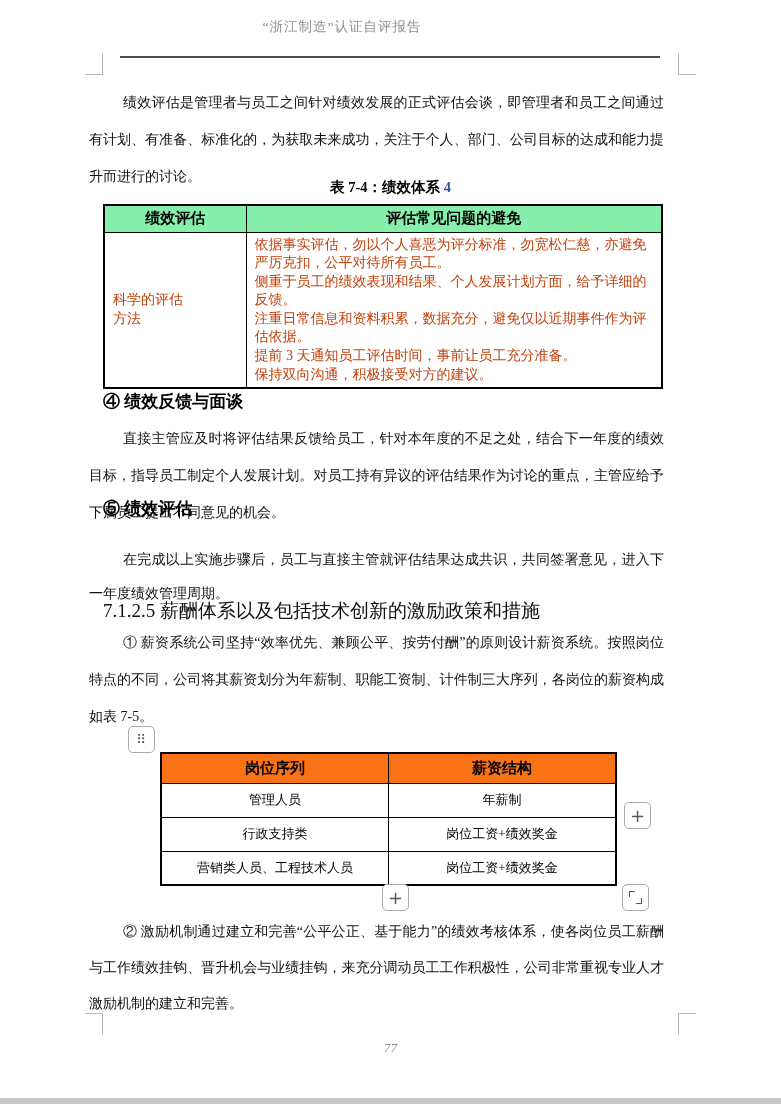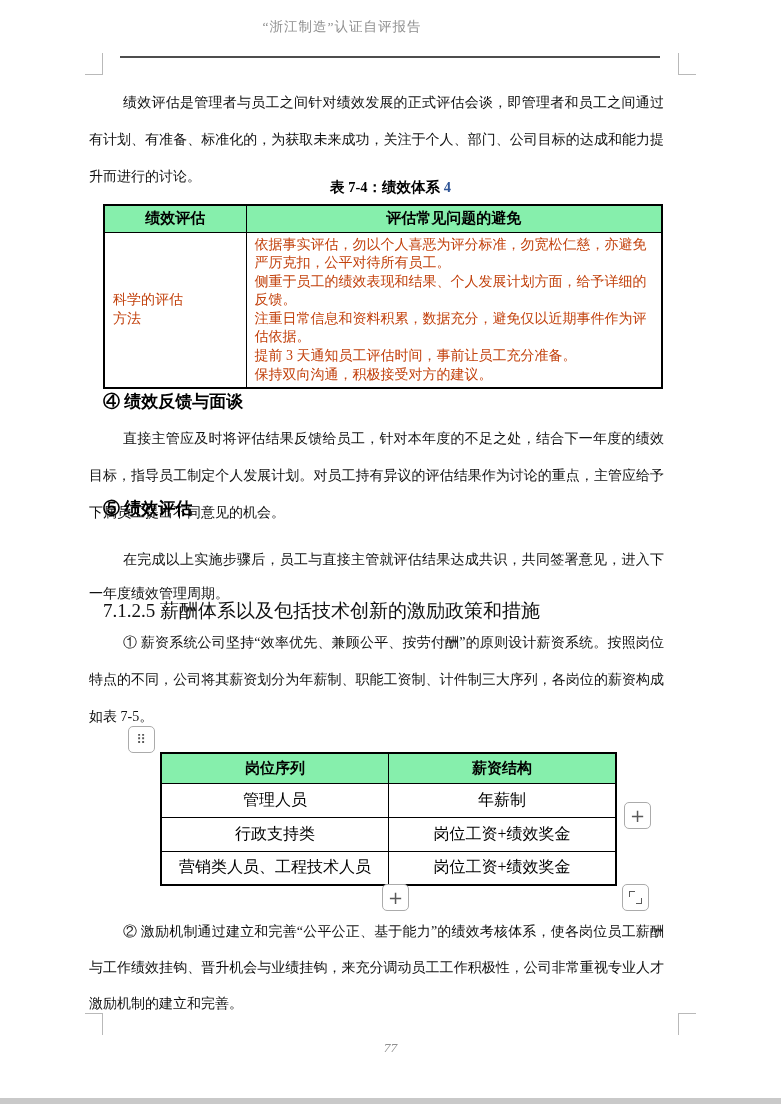--- a/index.html
+++ b/index.html
@@ -38,22 +38,22 @@
   table.t1 th { background:#86efac; font-weight:bold; font-size:15px; color:#000;
                 height:27px; text-align:center; }
   table.t1 td { font-size:14px; line-height:18.6px; vertical-align:middle;
                 padding:3px 8px; color:#c2410c; }
   .t1-label { white-space:pre-line; font-size:14.5px; line-height:22px; }
 
   
   table.t2 { position:absolute; left:160px; top:752px; width:457px;
              border-collapse:collapse; table-layout:fixed; border:2px solid #000; }
   table.t2 th, table.t2 td { border:1px solid #000; text-align:center; color:#000; }
-  table.t2 th { background:#86efac; font-weight:bold; font-size:15px; height:30px; }
-  table.t2 td { font-size:16px; height:34px; }
+  table.t2 th { background:#f97316; font-weight:bold; font-size:15px; height:30px; }
+  table.t2 td { font-size:13px; height:34px; }
 
   
   .tbtn { position:absolute; width:27px; height:27px; background:#fff;
           border:1px solid #ababab; border-radius:5px; color:#595959;
           display:flex; align-items:center; justify-content:center;
           font-family:"DejaVu Sans",sans-serif; cursor:pointer; }
   .btn-move   { left:128px; top:726px; font-size:13px; letter-spacing:1px; }
   .btn-addcol { left:624px; top:802px; font-size:18px; font-weight:400; }
   .btn-addrow { left:382px; top:884px; font-size:18px; font-weight:400; }
   .btn-resize { left:622px; top:884px; }

